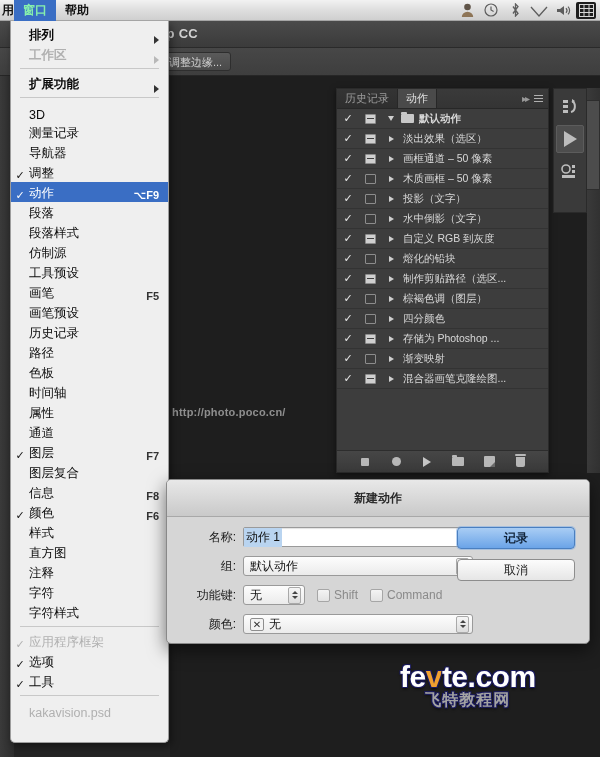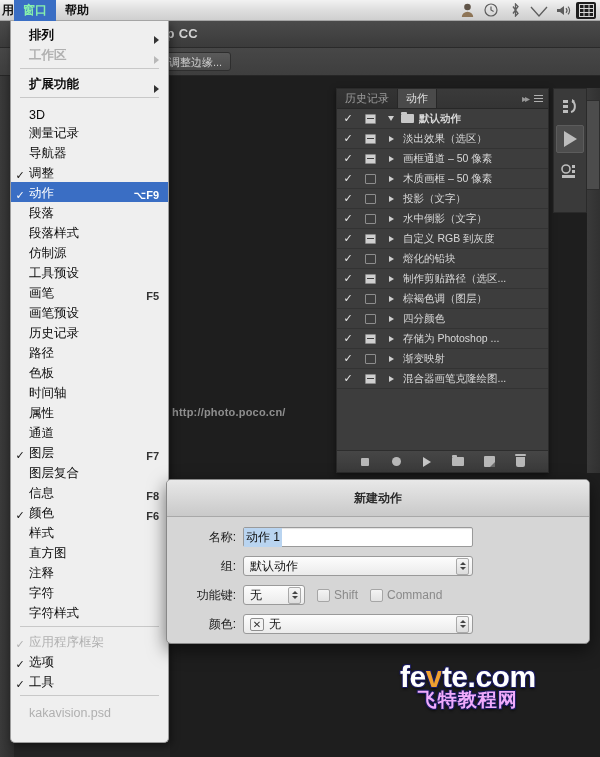--- a/index.html
+++ b/index.html
@@ -73,21 +73,21 @@
   #wm-fevte{
     position:absolute; left:400px; top:662px; z-index:12; user-select:none; text-align:center;
   }
   #wm-fevte .f1{
     font-size:30px; font-weight:bold; color:#ffffff; line-height:30px;
     letter-spacing:-.5px;
     text-shadow:-1px -1px 0 #1a1a5e,1px -1px 0 #1a1a5e,-1px 1px 0 #1a1a5e,1px 1px 0 #1a1a5e,0 2px 3px rgba(0,0,0,.8);
   }
   #wm-fevte .f1 .v{ color:#f0a030; }
   #wm-fevte .f2{
-    font-size:19px; font-weight:bold; color:#f0abfc; line-height:20px; margin-top:-2px;
+    font-size:16px; font-weight:bold; color:#a3a3a3; line-height:20px; margin-top:-2px;
     letter-spacing:1px;
     text-shadow:-1px -1px 0 #1a1a5e,1px -1px 0 #1a1a5e,-1px 1px 0 #1a1a5e,1px 1px 0 #1a1a5e,0 2px 3px rgba(0,0,0,.8);
   }
 
   
   #actions-panel{
     position:absolute; left:336px; top:88px; width:213px; height:385px;
     background:#3d3d3d; border:1px solid #2a2a2a; z-index:10;
     display:flex; flex-direction:column;
     box-shadow:0 2px 6px rgba(0,0,0,.5);
@@ -740,19 +740,23 @@
       <span class="dlabel">颜色:</span>
       <span id="color-select" class="dselect">
         <span class="swatch-none">✕</span>
         <span>无</span>
         <span class="stepper">
             <i class="up"></i>
             <i class="dn"></i>
           </span>
       </span>
     </div>
+    <div id="dlg-buttons">
+      <div class="dbtn primary">记录</div>
+      <div class="dbtn">取消</div>
+    </div>
   </div>
 </div>
 
 <div id="wm-fevte">
   <div class="f1"><span>fe</span><span class="v">v</span><span>te.com</span></div>
   <div class="f2">飞特教程网</div>
 </div>
 
 </body></html>

